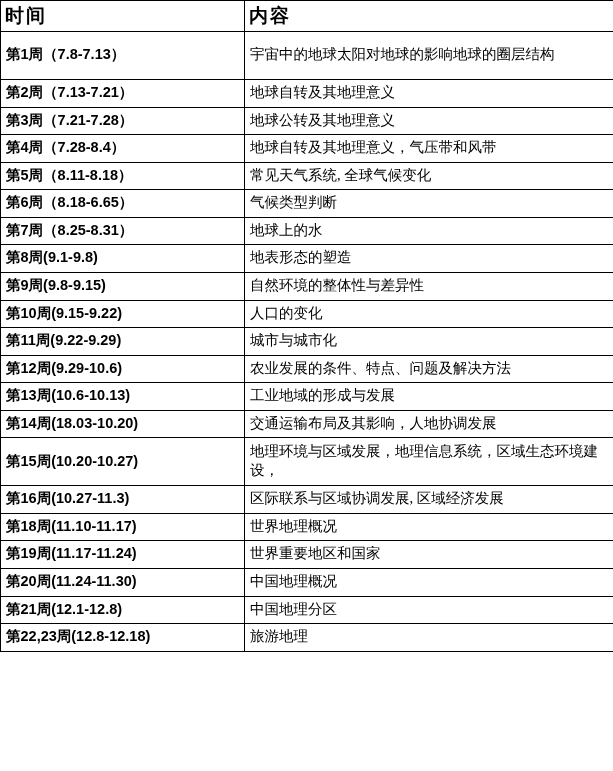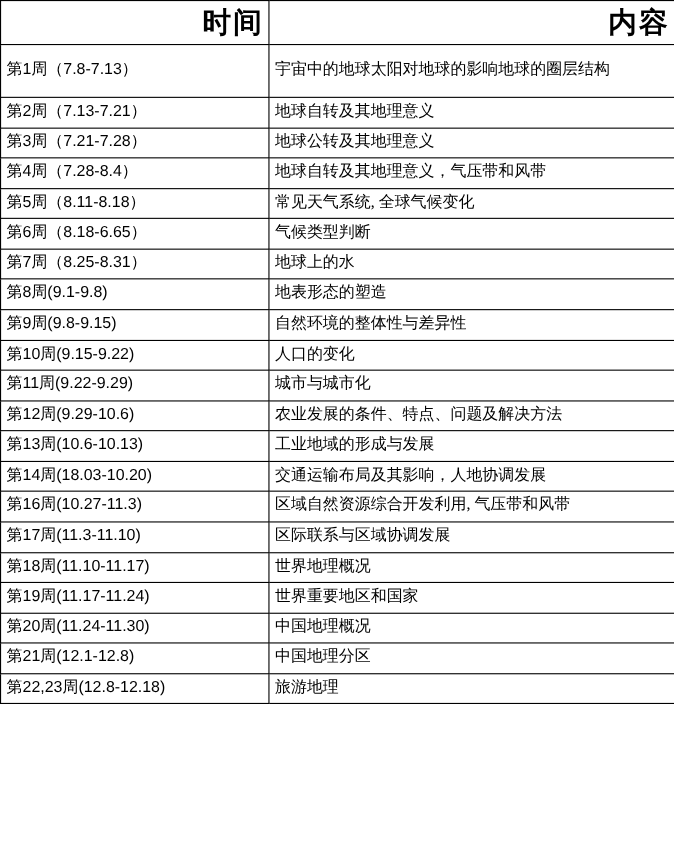--- a/index.html
+++ b/index.html
@@ -21,30 +21,30 @@
   }
   table.schedule td, table.schedule th {
     border: 1px solid #000000;
     padding: 3px 5px 4px 5px;
     vertical-align: middle;
     font-size: 14.5px;
     line-height: 1.35;
     word-break: break-all;
   }
   table.schedule th {
-    text-align: right;
-    font-size: 26px;
+    text-align: left;
+    font-size: 19px;
     font-weight: bold;
     height: 26px;
     padding: 2px 4px;
   }
   col.c-week { width: 244px; }
   col.c-content { width: 369px; }
   td.week {
-    font-weight: normal;
+    font-weight: bold;
     font-size: 15px;
     white-space: nowrap;
     margin-left: 28px;
   }
   td.content {
     font-weight: normal;
     font-size: 14.5px;
     font-family: Liberation Serif, serif;
   }
   tr.two-line td { height: 40px; }
@@ -114,27 +114,27 @@
       <td class="content">农业发展的条件、特点、问题及解决方法</td>
     </tr>
     <tr>
       <td class="week">第13周(10.6-10.13)</td>
       <td class="content">工业地域的形成与发展</td>
     </tr>
     <tr>
       <td class="week">第14周(18.03-10.20)</td>
       <td class="content">交通运输布局及其影响，人地协调发展</td>
     </tr>
+    <tr class="two-line">
+      <td class="week">第15周(10.20-10.27)</td>
+      <td class="content">地理环境与区域发展，地理信息系统，区域生态环境建设，</td>
+    </tr>
     <tr>
       <td class="week">第16周(10.27-11.3)</td>
-      <td class="content">区域自然资源综合开发利用, 气压带和风带</td>
-    </tr>
-    <tr>
-      <td class="week">第17周(11.3-11.10)</td>
-      <td class="content">区际联系与区域协调发展</td>
+      <td class="content">区际联系与区域协调发展, 区域经济发展</td>
     </tr>
     <tr>
       <td class="week">第18周(11.10-11.17)</td>
       <td class="content">世界地理概况</td>
     </tr>
     <tr>
       <td class="week">第19周(11.17-11.24)</td>
       <td class="content">世界重要地区和国家</td>
     </tr>
     <tr>

